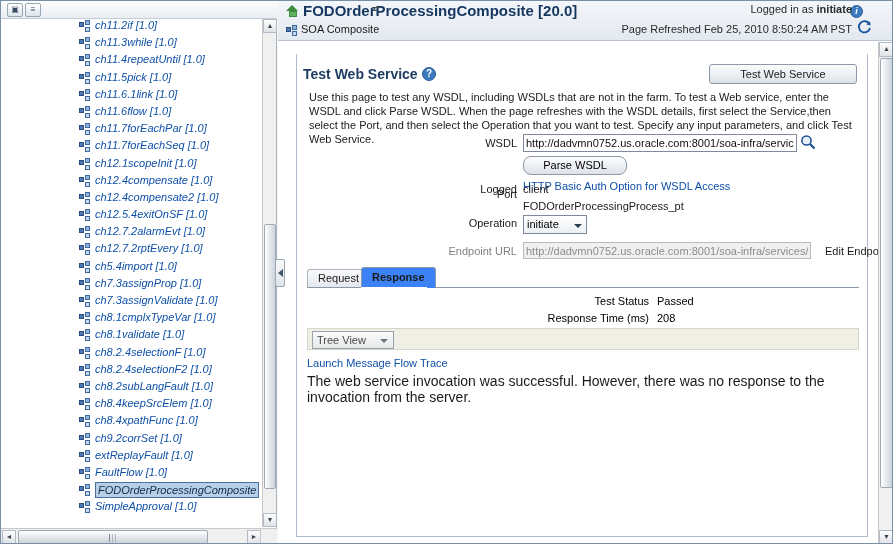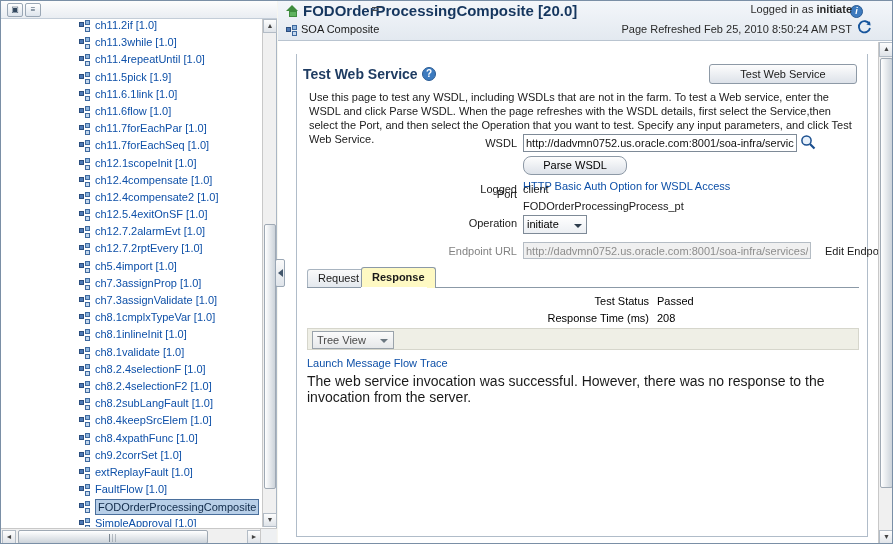--- a/index.html
+++ b/index.html
@@ -63,20 +63,21 @@
     width: 262px;
   }
   .tree-row {
     position: relative;
     height: 17.2px;
     line-height: 17.2px;
     padding-left: 50px;
     white-space: nowrap;
     color: #0b4da2;
     cursor: pointer;
+    font-style: italic;
   }
   .tree-ico {
     position: absolute;
     left: 78px; top: 3px;
     width: 12px; height: 12px;
   }
   .tree-ico .b1 {
     position: absolute; left: 0; top: 2px;
     width: 5px; height: 5px;
     background: #4e79b5;
@@ -484,21 +485,21 @@
     border-bottom: none;
     border-radius: 3px 3px 0 0;
     background: linear-gradient(#fafafa,#e2e7ed);
     color: #1a1a1a;
     cursor: pointer;
   }
   .tab.active {
     top: 0; height: 21px;
     line-height: 19px;
     font-weight: bold;
-    background: #fef9c3;
+    background: #3b82f6;
     border-color: #8b99a7;
     z-index: 2;
   }
   #tab-request { left: 0; }
   #tab-response { left: 54px; }
   #tabs-rule {
     position: absolute;
     left: 0; top: 20px;
     width: 552px; height: 1px;
     background: #8b99a7;
@@ -630,21 +631,21 @@
               <span class="b3"></span>
             </span>
             <span class="tree-label">ch11.4repeatUntil [1.0]</span>
           </div>
           <div class="tree-row">
             <span class="tree-ico">
               <span class="b1"></span>
               <span class="b2"></span>
               <span class="b3"></span>
             </span>
-            <span class="tree-label">ch11.5pick [1.9]</span>
+            <span class="tree-label">ch11.5pick [1.0]</span>
           </div>
           <div class="tree-row">
             <span class="tree-ico">
               <span class="b1"></span>
               <span class="b2"></span>
               <span class="b3"></span>
             </span>
             <span class="tree-label">ch11.6.1link [1.0]</span>
           </div>
           <div class="tree-row">
@@ -743,28 +744,20 @@
             </span>
             <span class="tree-label">ch7.3assignValidate [1.0]</span>
           </div>
           <div class="tree-row">
             <span class="tree-ico">
               <span class="b1"></span>
               <span class="b2"></span>
               <span class="b3"></span>
             </span>
             <span class="tree-label">ch8.1cmplxTypeVar [1.0]</span>
-          </div>
-          <div class="tree-row">
-            <span class="tree-ico">
-              <span class="b1"></span>
-              <span class="b2"></span>
-              <span class="b3"></span>
-            </span>
-            <span class="tree-label">ch8.1inlineInit [1.0]</span>
           </div>
           <div class="tree-row">
             <span class="tree-ico">
               <span class="b1"></span>
               <span class="b2"></span>
               <span class="b3"></span>
             </span>
             <span class="tree-label">ch8.1validate [1.0]</span>
           </div>
           <div class="tree-row">

